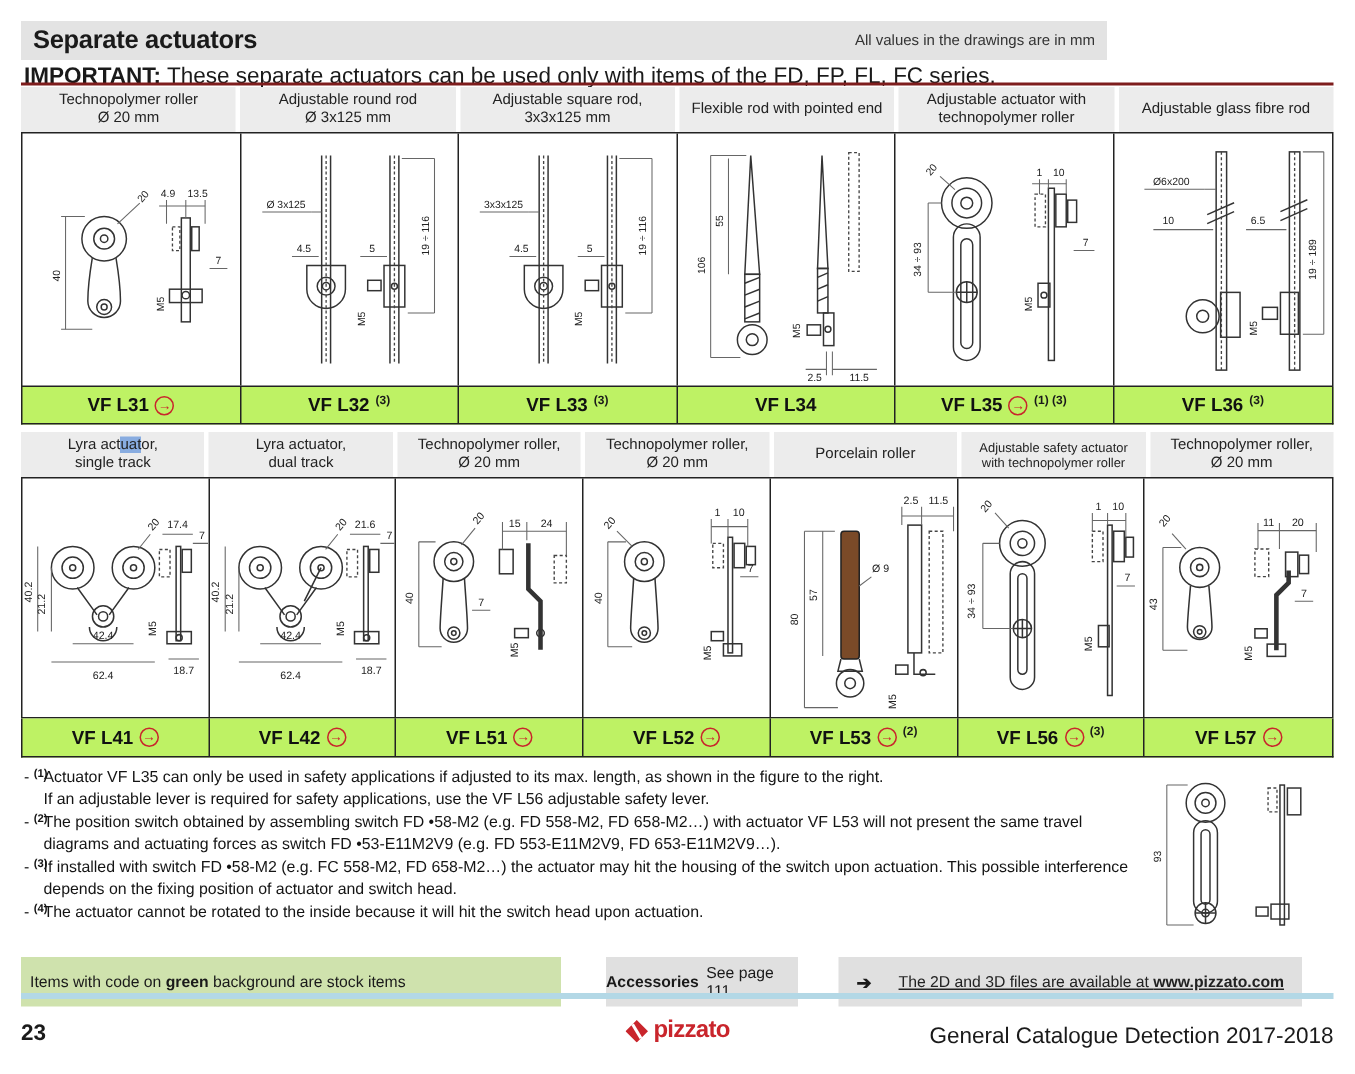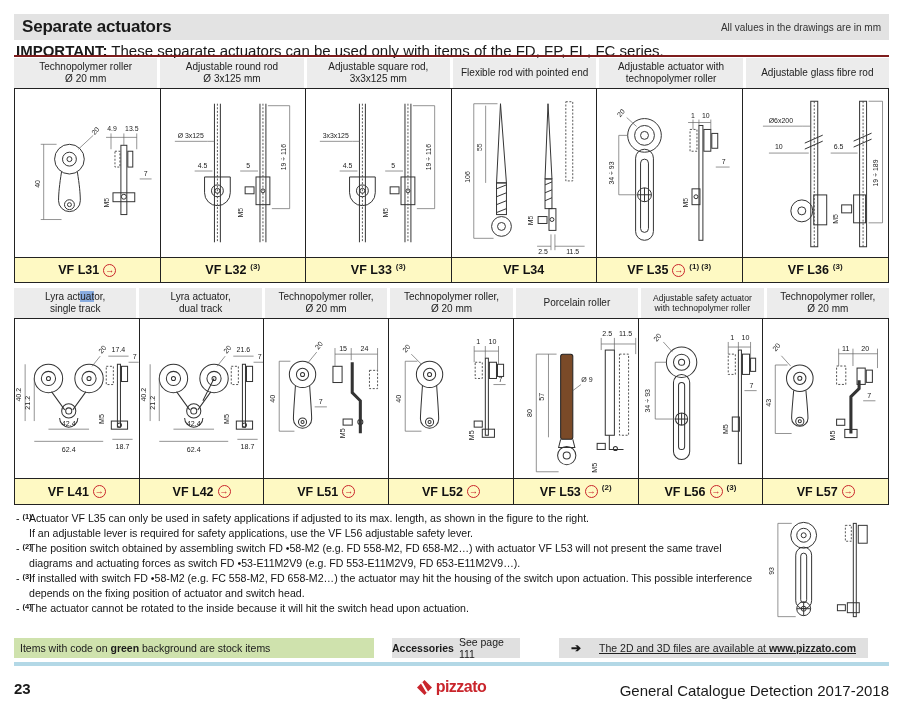--- a/index.html
+++ b/index.html
@@ -1,21 +1,21 @@
 <!DOCTYPE html>
 <html><head>
 <meta charset="utf-8">
 <style>
   * { margin:0; padding:0; box-sizing:border-box; }
   html,body { background:#fff; }
   body { width:903px; height:716px; position:relative; font-family:"Liberation Sans", sans-serif; color:#1a1a1a; overflow:hidden; }
   .abs { position:absolute; }
 
   
-  .titlebar { left:14px; top:14px; width:875px; height:26px; background:#e3e3e3;
+  .titlebar { left:14px; top:14px; width:724px; height:26px; background:#e3e3e3;
               display:flex; align-items:center; justify-content:space-between; padding:0 8px; }
   .titlebar h1 { font-size:17px; font-weight:bold; letter-spacing:-0.2px; }
   .units { font-size:10px; color:#333; }
 
   .important { left:16px; top:42px; width:860px; font-size:15px; }
   .important b { font-weight:bold; }
   .redline { left:14px; top:55px; width:875px; height:2px; background:#7e1d1d; }
 
   
   .headrow { display:grid; column-gap:3px; }
@@ -28,21 +28,21 @@
 
   
   .drawrow { display:grid; border:1px solid #222; background:#fff; }
   .d6 { grid-template-columns:repeat(6,1fr); left:14px; top:88px; width:875px; height:170px; }
   .d7 { grid-template-columns:repeat(7,1fr); left:14px; top:318px; width:875px; height:161px; }
   .cell { border-right:1px solid #222; position:relative; }
   .cell:last-child { border-right:none; }
   .cell svg { width:100%; height:100%; display:block; }
 
   
-  .lblrow { display:grid; border:1px solid #222; border-top:none; background:#fef9c3; }
+  .lblrow { display:grid; border:1px solid #222; border-top:none; background:#bef264; }
   .l6 { grid-template-columns:repeat(6,1fr); left:14px; top:258px; width:875px; height:25px; }
   .l7 { grid-template-columns:repeat(7,1fr); left:14px; top:479px; width:875px; height:26px; }
   .lcell { border-right:1px solid #222; display:flex; align-items:center; justify-content:center; gap:4px; }
   .lcell:last-child { border-right:none; }
   .code { font-size:12.5px; font-weight:bold; color:#111; }
   .sup { font-size:8px; font-weight:bold; position:relative; top:-4px; }
   .arrowicon { width:13px; height:13px; border:1.3px solid #c9252c; border-radius:50%; color:#c9252c;
                font-size:9px; font-weight:bold; display:inline-flex; align-items:center; justify-content:center; line-height:1; }
 
   
@@ -56,23 +56,23 @@
   .fnotes { left:16px; top:511px; width:744px; font-size:10.6px; line-height:15px; color:#141414; }
   .fn { position:relative; padding-left:13px; }
   .fnm { position:absolute; left:0; top:0; }
   .fnm b { font-size:7.5px; font-weight:bold; position:relative; top:-3px; }
   .fnt { white-space:pre-line; }
 
   .sidefig { left:762px; top:503px; width:131px; height:136px; }
   .sidefig svg { width:100%; height:100%; }
 
   
-  .bar { top:638px; height:20px; font-size:10.5px; display:flex; align-items:center; }
+  .bar { top:638px; height:33px; font-size:10.5px; display:flex; align-items:center; }
   .greenbar { left:14px; width:360px; background:#cfe2ad; padding-left:6px; }
-  .accbar { left:392px; width:128px; background:#e0e0e0; justify-content:center; gap:5px; }
+  .accbar { left:404px; width:128px; background:#e0e0e0; justify-content:center; gap:5px; }
   .accbar b { font-weight:bold; }
   .filesbar { left:559px; width:309px; background:#e0e0e0; justify-content:center; gap:7px; }
   .fileslink { text-decoration:underline; color:#222;margin-left:11px; }
   .fileslink b { font-weight:bold; }
   .filesarrow { font-weight:bold; font-size:12px; }
 
   .tealline { left:14px; top:662px; width:875px; height:4px; background:#b3d8e6; }
 
   
   .pagenum { left:14px; top:680px; font-size:15px; font-weight:bold; }

